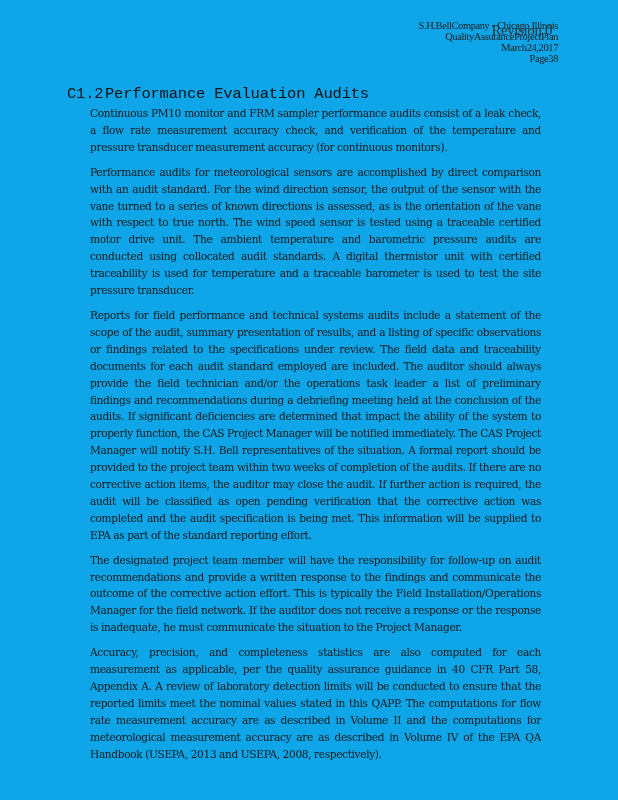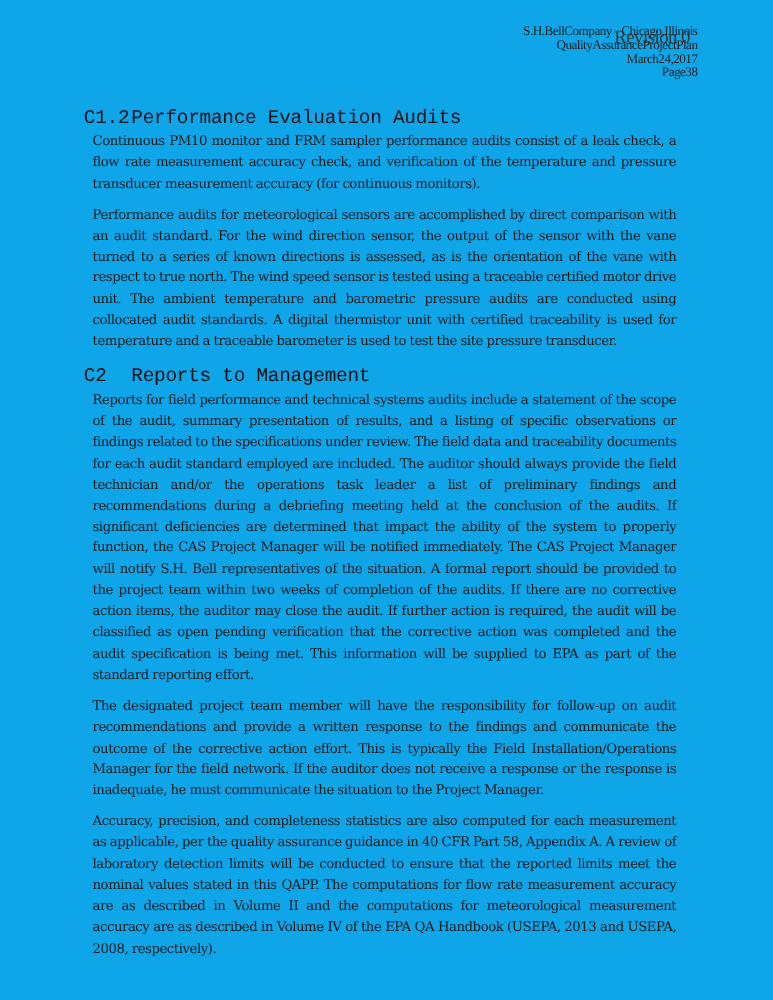--- a/index.html
+++ b/index.html
@@ -10,21 +10,21 @@
          letter-spacing: -0.4px; color: #222; }
   .hdr div { white-space: nowrap; }
   .hdr-overlap { position: absolute; right: 66px; top: 22px; font-family: "Liberation Serif", serif;
                  font-size: 15px; color: #333; letter-spacing: -0.4px; white-space: nowrap; }
   .content { position: absolute; left: 74px; top: 83px; width: 467px; }
   h2 { font-family: Liberation Mono, monospace; font-weight: normal; font-size: 15.5px;
        margin: 0; line-height: 22px; color: #111; margin-left: -7px; letter-spacing: -0.2px; }
   h2 .num { display: inline-block; width: 38px; }
   h2.c2 .num { width: 38px; }
   p { font-family: "DejaVu Serif", serif; font-size: 10.6px; line-height: 16.9px;
-      margin: 0 0 8px 0; text-align: justify; letter-spacing: -0.35px; word-spacing: -0.2px; color: #1a1a1a; }
+      margin: 0 0 8px 16px; text-align: justify; letter-spacing: -0.35px; word-spacing: -0.2px; color: #1a1a1a; }
   p.first { margin-top: 0px; }
   h2.c2 { margin-top: 6px; }
 </style>
 </head>
 <body>
 
 <div class="page">
 
   <div class="hdr">
     <div>S.H.BellCompany - Chicago,Illinois</div>
@@ -35,21 +35,18 @@
   <div class="hdr-overlap">Revision 0</div>
 
   <div class="content">
 
     <h2>
       <span class="num">C1.2</span><span>Performance Evaluation Audits</span>
     </h2>
     <p class="first">Continuous PM10 monitor and FRM sampler performance audits consist of a leak check, a flow rate measurement accuracy check, and verification of the temperature and pressure transducer measurement accuracy (for continuous monitors).</p>
     <p>Performance audits for meteorological sensors are accomplished by direct comparison with an audit standard.  For the wind direction sensor, the output of the sensor with the vane turned to a series of known directions is assessed, as is the orientation of the vane with respect to true north.  The wind speed sensor is tested using a traceable certified motor drive unit.  The ambient temperature and barometric pressure audits are conducted using collocated audit standards. A digital thermistor unit with certified traceability is used for temperature and a traceable barometer is used to test the site pressure transducer.</p>
 
-    <h2 class="c2">
-      <span class="num">C2</span><span>Reports to Management</span>
-    </h2>
     <p class="first">Reports for field performance and technical systems audits include a statement of the scope of the audit, summary presentation of results, and a listing of specific observations or findings related to the specifications under review.  The field data and traceability documents for each audit standard employed are included.  The auditor should always provide the field technician and/or the operations task leader a list of preliminary findings and recommendations during a debriefing meeting held at the conclusion of the audits.  If significant deficiencies are determined that impact the ability of the system to properly function, the CAS Project Manager will be notified immediately.  The CAS Project Manager will notify S.H. Bell representatives of the situation.  A formal report should be provided to the project team within two weeks of completion of the audits.  If there are no corrective action items, the auditor may close the audit.  If further action is required, the audit will be classified as open pending verification that the corrective action was completed and the audit specification is being met.  This information will be supplied to EPA as part of the standard reporting effort.</p>
     <p>The designated project team member will have the responsibility for follow-up on audit recommendations and provide a written response to the findings and communicate the outcome of the corrective action effort.  This is typically the Field Installation/Operations Manager for the field network. If the auditor does not receive a response or the response is inadequate, he must communicate the situation to the Project Manager.</p>
     <p>Accuracy, precision, and completeness statistics are also computed for each measurement as applicable, per the quality assurance guidance in 40 CFR Part 58, Appendix A.  A review of laboratory detection limits will be conducted to ensure that the reported limits meet the nominal values stated in this QAPP.  The computations for flow rate measurement accuracy are as described in Volume II and the computations for meteorological measurement accuracy are as described in Volume IV of the EPA QA Handbook (USEPA, 2013 and USEPA, 2008, respectively).</p>
 
   </div>
 </div>
 
 </body></html>

